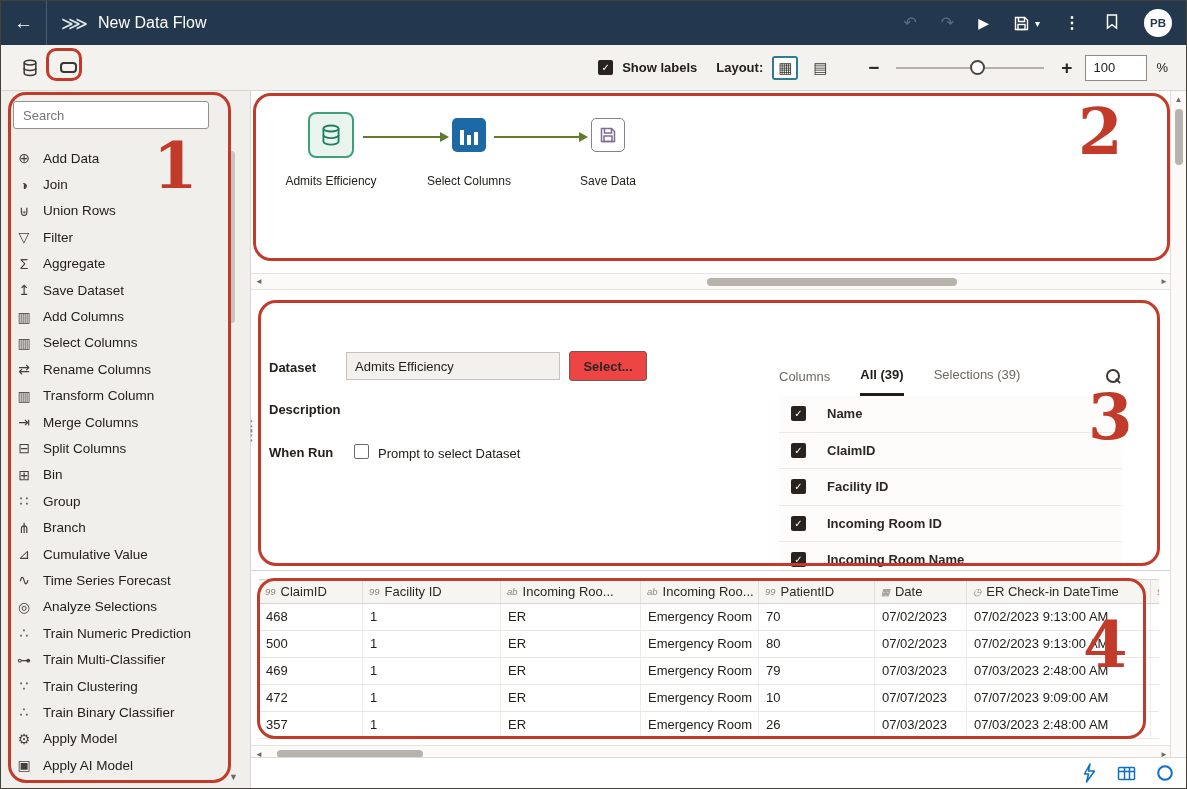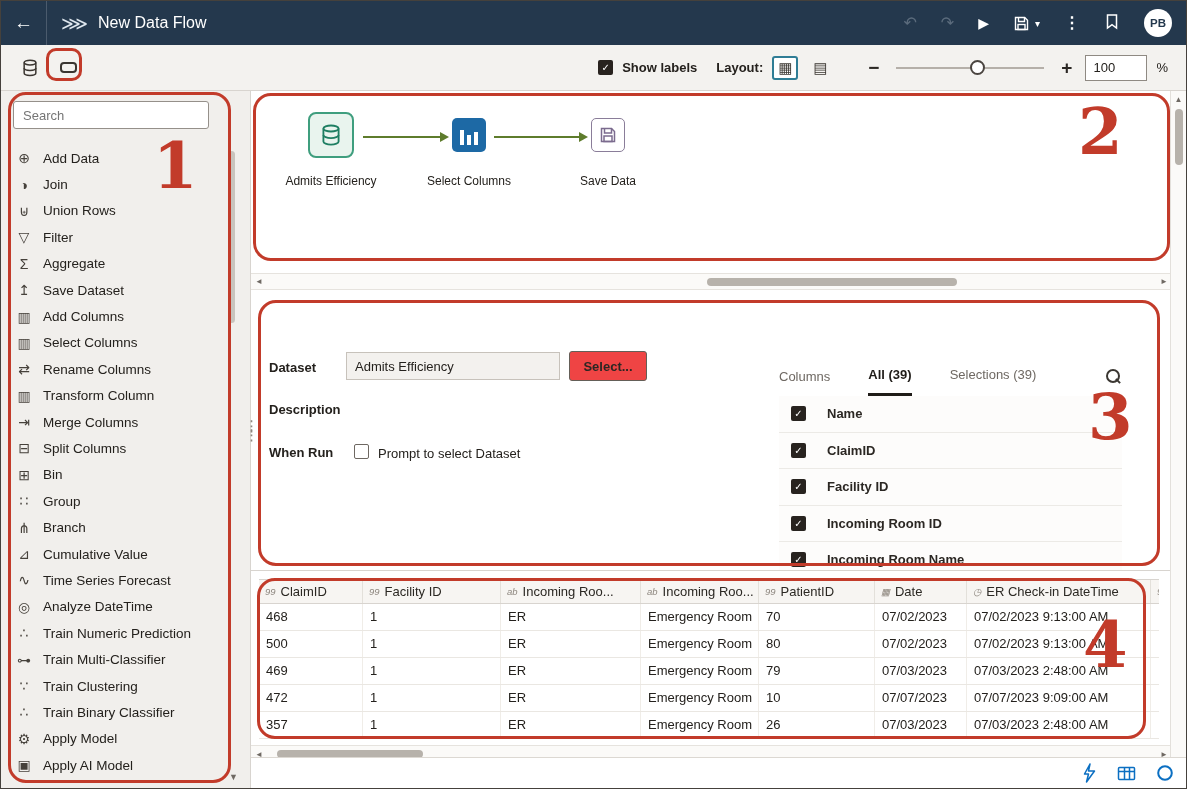--- a/index.html
+++ b/index.html
@@ -98,21 +98,21 @@
   .ds-input{position:absolute;left:95px;top:62px;width:214px;height:28px;background:#f3f1ee;
             border:1px solid #c7c2bb;font:13px "Liberation Sans",sans-serif;padding:0 8px;color:#24211d;}
   .select-btn{position:absolute;left:318px;top:61px;width:78px;height:30px;background:#ef4444;
               border:1px solid #645f58;border-radius:3px;font:700 13px "Liberation Sans",sans-serif;
               color:#2b2723;cursor:pointer;}
   .whenrun-cb{position:absolute;left:103px;top:154px;}
   .prompt-lbl{position:absolute;left:127px;top:156px;font-size:13px;color:#24211d;}
   .splitter{position:absolute;left:243px;top:420px;color:#8c867f;font-size:15px;line-height:9px;cursor:col-resize;z-index:5;}
 
   .cols-block{position:absolute;left:528px;top:66px;right:50px;bottom:0;}
-  .cols-head{display:flex;align-items:center;height:40px;gap:38px;}
+  .cols-head{display:flex;align-items:center;height:40px;gap:30px;}
   .cols-label{color:#6e6862;font-size:13px;}
   .tab{font-size:13px;color:#6e6862;height:100%;display:flex;align-items:center;cursor:pointer;
        border-bottom:3px solid transparent;}
   .tab.active{color:#1f1c18;font-weight:700;border-bottom-color:#1f1c18;}
   .mag{margin-left:auto;width:17px;height:17px;position:relative;cursor:pointer;}
   .mag::before{content:"";position:absolute;width:10px;height:10px;border:2px solid #3a3631;border-radius:50%;left:1px;top:1px;}
   .mag::after{content:"";position:absolute;width:6px;height:2px;background:#3a3631;transform:rotate(45deg);left:10px;top:12px;}
   .col-row{display:flex;align-items:center;gap:21px;height:36.5px;border-bottom:1px solid #eceae6;
            padding-left:12px;background:#fdfcfb;cursor:pointer;}
   .col-name{font-size:13px;font-weight:600;color:#2b2723;}
@@ -274,21 +274,21 @@
         <div class="step">
     <span class="step-glyph">⊿</span>
     <span class="step-label">Cumulative Value</span>
   </div>
         <div class="step">
     <span class="step-glyph">∿</span>
     <span class="step-label">Time Series Forecast</span>
   </div>
         <div class="step">
     <span class="step-glyph">◎</span>
-    <span class="step-label">Analyze DateTime</span>
+    <span class="step-label">Analyze Selections</span>
   </div>
         <div class="step">
     <span class="step-glyph">∴</span>
     <span class="step-label">Train Numeric Prediction</span>
   </div>
         <div class="step">
     <span class="step-glyph">⊶</span>
     <span class="step-label">Train Multi-Classifier</span>
   </div>
         <div class="step">

